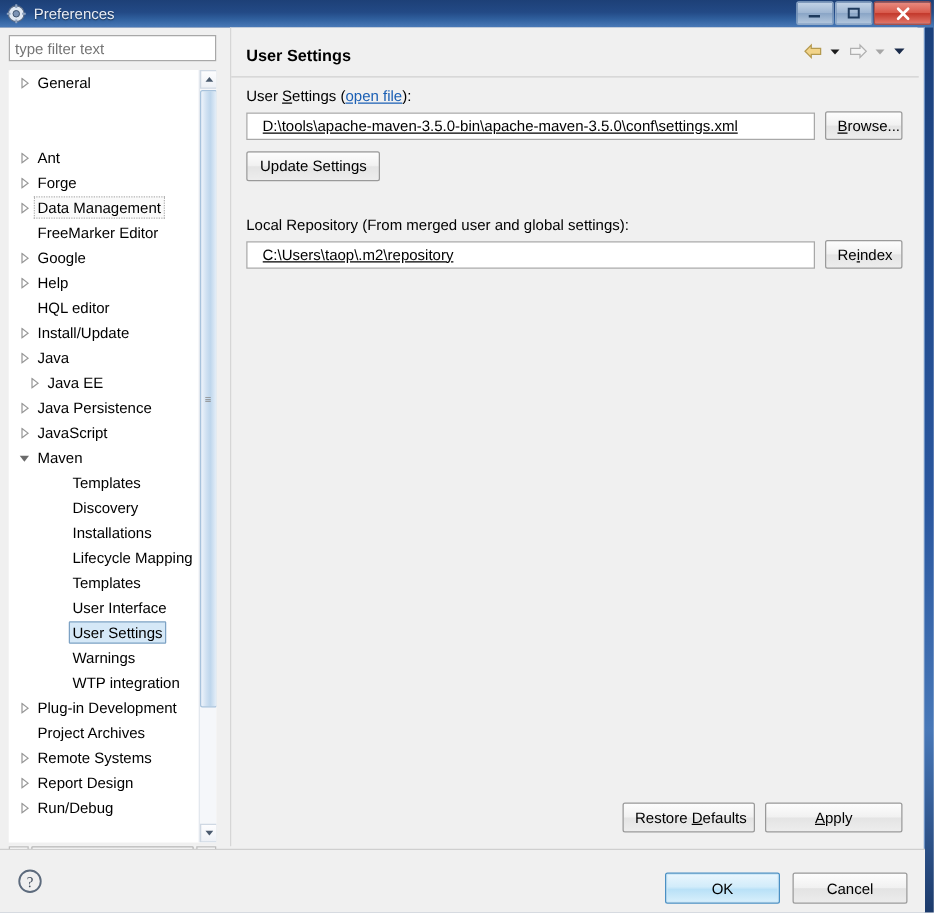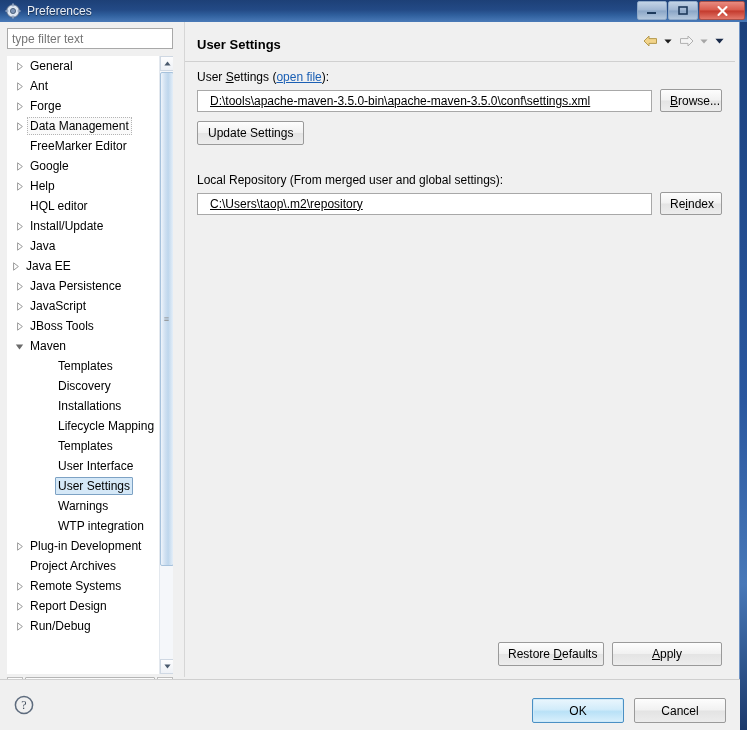--- a/index.html
+++ b/index.html
@@ -299,21 +299,21 @@
       <div id="tree-area">
         <div id="tree-list">
             <div class="trow" style="padding-left: 4px;">
               <span class="tw-arrow">
                 <svg width="9" height="9" viewBox="0 0 9 9">
                   <path d="M2.6 0.8 L7.4 4.5 L2.6 8.2 Z" fill="none" stroke="#9a9a9a" stroke-width="1"></path>
                 </svg>
               </span>
               <span class="tlabel">General</span>
             </div>
-            <div class="trow" style="padding-left: 4px;">
+            <div class="trow" style="padding-left: 4px; margin-top: 40px;">
               <span class="tw-arrow">
                 <svg width="9" height="9" viewBox="0 0 9 9">
                   <path d="M2.6 0.8 L7.4 4.5 L2.6 8.2 Z" fill="none" stroke="#9a9a9a" stroke-width="1"></path>
                 </svg>
               </span>
               <span class="tlabel">Ant</span>
             </div>
             <div class="trow" style="padding-left: 4px;">
               <span class="tw-arrow">
                 <svg width="9" height="9" viewBox="0 0 9 9">
@@ -363,21 +363,21 @@
               <span class="tlabel">Install/Update</span>
             </div>
             <div class="trow" style="padding-left: 4px;">
               <span class="tw-arrow">
                 <svg width="9" height="9" viewBox="0 0 9 9">
                   <path d="M2.6 0.8 L7.4 4.5 L2.6 8.2 Z" fill="none" stroke="#9a9a9a" stroke-width="1"></path>
                 </svg>
               </span>
               <span class="tlabel">Java</span>
             </div>
-            <div class="trow" style="padding-left: 0;">
+            <div class="trow" style="padding-left: 12px;">
               <span class="tw-arrow">
                 <svg width="9" height="9" viewBox="0 0 9 9">
                   <path d="M2.6 0.8 L7.4 4.5 L2.6 8.2 Z" fill="none" stroke="#9a9a9a" stroke-width="1"></path>
                 </svg>
               </span>
               <span class="tlabel">Java EE</span>
             </div>
             <div class="trow" style="padding-left: 4px;">
               <span class="tw-arrow">
                 <svg width="9" height="9" viewBox="0 0 9 9">
@@ -386,28 +386,20 @@
               </span>
               <span class="tlabel">Java Persistence</span>
             </div>
             <div class="trow" style="padding-left: 4px;">
               <span class="tw-arrow">
                 <svg width="9" height="9" viewBox="0 0 9 9">
                   <path d="M2.6 0.8 L7.4 4.5 L2.6 8.2 Z" fill="none" stroke="#9a9a9a" stroke-width="1"></path>
                 </svg>
               </span>
               <span class="tlabel">JavaScript</span>
-            </div>
-            <div class="trow" style="padding-left: 4px;">
-              <span class="tw-arrow">
-                <svg width="9" height="9" viewBox="0 0 9 9">
-                  <path d="M2.6 0.8 L7.4 4.5 L2.6 8.2 Z" fill="none" stroke="#9a9a9a" stroke-width="1"></path>
-                </svg>
-              </span>
-              <span class="tlabel">JBoss Tools</span>
             </div>
             <div class="trow" style="padding-left: 4px;">
               <span class="tw-arrow">
                 <svg width="9" height="9" viewBox="0 0 9 9">
                   <path d="M0.8 2.6 L8.2 2.6 L4.5 7.4 Z" fill="#6b6b6b"></path>
                 </svg>
               </span>
               <span class="tlabel">Maven</span>
             </div>
             <div class="trow" style="padding-left: 32px;">

